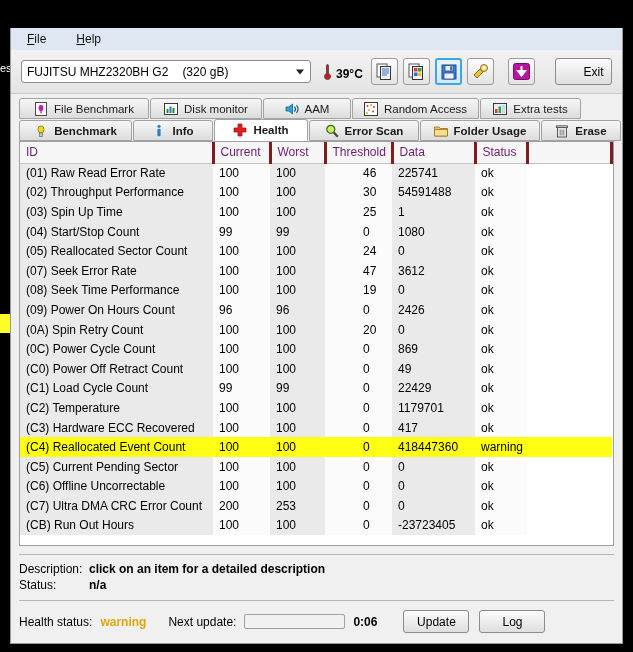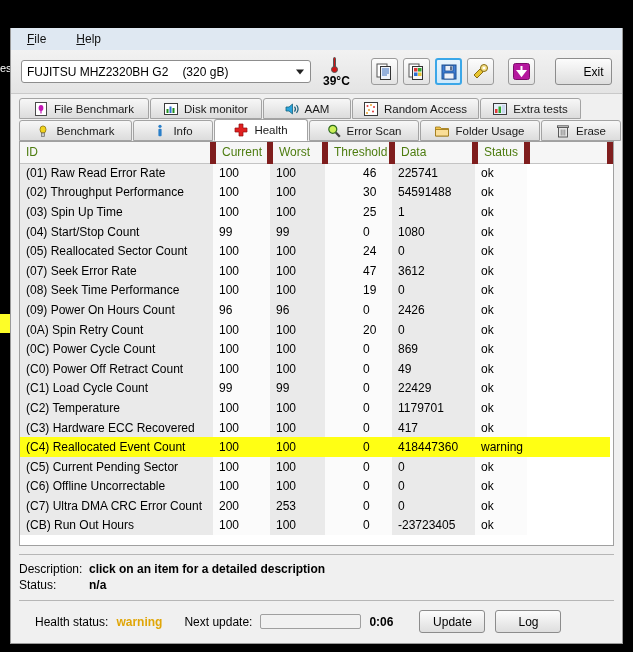--- a/index.html
+++ b/index.html
@@ -57,21 +57,21 @@
     display: flex; align-items: center; position: relative;
     font-size: 12px; color: #000; padding-left: 5px;
   }
   .combo .model { white-space: nowrap; }
   .combo .cap { margin-left: 14px; color: #000; }
   .combo .arrow {
     position: absolute; right: 6px; top: 50%; transform: translateY(-50%);
     width: 0; height: 0; border-left: 4px solid transparent;
     border-right: 4px solid transparent; border-top: 5px solid #222;
   }
-  .thermo { display: flex; align-items: center; margin-left: 12px; flex-direction: column; }
+  .thermo { display: flex; align-items: flex-end; margin-left: 12px; }
   .thermo .glyph { position: relative; width: 9px; height: 18px; margin-right: 4px; }
   .thermo .glyph .tube {
     position: absolute; left: 3px; top: 1px; width: 3px; height: 11px;
     background: #d21414; border: 1px solid #555; border-radius: 2px 2px 0 0;
   }
   .thermo .glyph .bulb {
     position: absolute; left: 1px; bottom: 1px; width: 7px; height: 7px;
     background: #d21414; border: 1px solid #555; border-radius: 50%;
   }
   .thermo .temp { font-size: 12px; font-weight: bold; color: #000; }
@@ -89,21 +89,21 @@
     margin-left: 20px; width: 57px; height: 27px;
     background: linear-gradient(#fcfcfc, #dedede);
     border: 1px solid #8c8c8c; border-radius: 3px;
     font-size: 12px; color: #000;
     display: flex; align-items: center; justify-content: center; padding-left: 20px;
   }
 
   
   .tabs-area { padding: 4px 8px 0 8px; background: #f0f0f0; }
   .tabrow { display: flex; }
-  .tabrow.row2 { margin-top: 1px; }
+  .tabrow.row2 { margin-top: 1px; font-weight: bold; }
   .tab {
     height: 21px; flex: 0 0 auto;
     background: linear-gradient(#f7f7f7, #dcdcdc);
     border: 1px solid #a3a3a3;
     border-radius: 3px 3px 0 0;
     display: flex; align-items: center; justify-content: center;
     font-size: 11.5px; color: #1a1a1a; gap: 6px;
     margin-right: 1px; padding: 0 6px;
   }
   .tab.active {
@@ -114,23 +114,23 @@
 
   
   .grid-wrap {
     margin: 0 8px; background: #fff;
     border: 1px solid #a0a0a0; height: 405px; position: relative;
     overflow: hidden;
   }
   table.grid { border-collapse: collapse; width: 100%; font-size: 12px; color: #000; }
   table.grid th {
     height: 21px; text-align: left; font-weight: normal;
-    background: #f6f6f6; border-right: 6px solid #7f1d1d;
+    background: #f6f6f6; border-right: 3px solid #7f1d1d;
     border-bottom: 1px solid #c4c4c4; padding: 0 0 0 6px;
-    color: #4d7c0f; font-size: 12px;
+    color: #701a75; font-size: 12px;
   }
   table.grid td { height: 19.6px; padding: 0 0 0 6px; white-space: nowrap; }
   table.grid tr.row td.c0 { background: #eaeaea; }
   table.grid tr.row td.c1 { background: #fbfbfb; }
   table.grid tr.row td.c2 { background: #eaeaea; }
   table.grid tr.row td.c3 { background: #fbfbfb; padding-left: 38px; }
   table.grid tr.row td.c4 { background: #eaeaea; }
   table.grid tr.row td.c5 { background: #fbfbfb; }
   table.grid tr.row td.c6 { background: #ffffff; }
   table.grid tr.row.warn td { background: #ffff14 !important; }
@@ -144,21 +144,21 @@
 
   
   .descbox { margin: 8px 8px 0 8px; border-top: 1px solid #b6b6b6; padding-top: 7px; }
   .descline { display: flex; font-size: 12px; color: #000; margin-bottom: 2px; }
   .descline .lbl { width: 70px; }
   .descline .val { font-weight: bold; }
 
   .sep { margin: 8px 8px 0 8px; border-top: 1px solid #b6b6b6; }
 
   .statusbar {
-    margin: 0 24px; padding-top: 9px;
+    margin: 0 8px; padding-top: 9px;
     display: flex; align-items: center; font-size: 12px; color: #000; text-align: center;
   }
   .statusbar .hs-lbl { margin-right: 8px; }
   .statusbar .hs-val { color: #e0a608; font-weight: bold; margin-right: 22px; }
   .statusbar .nu-lbl { margin-right: 8px; }
   .progress {
     width: 101px; height: 15px; background: #f1f1f1;
     border: 1px solid #9f9f9f; border-radius: 2px; overflow: hidden;
     position: relative; margin-right: 8px;
   }

